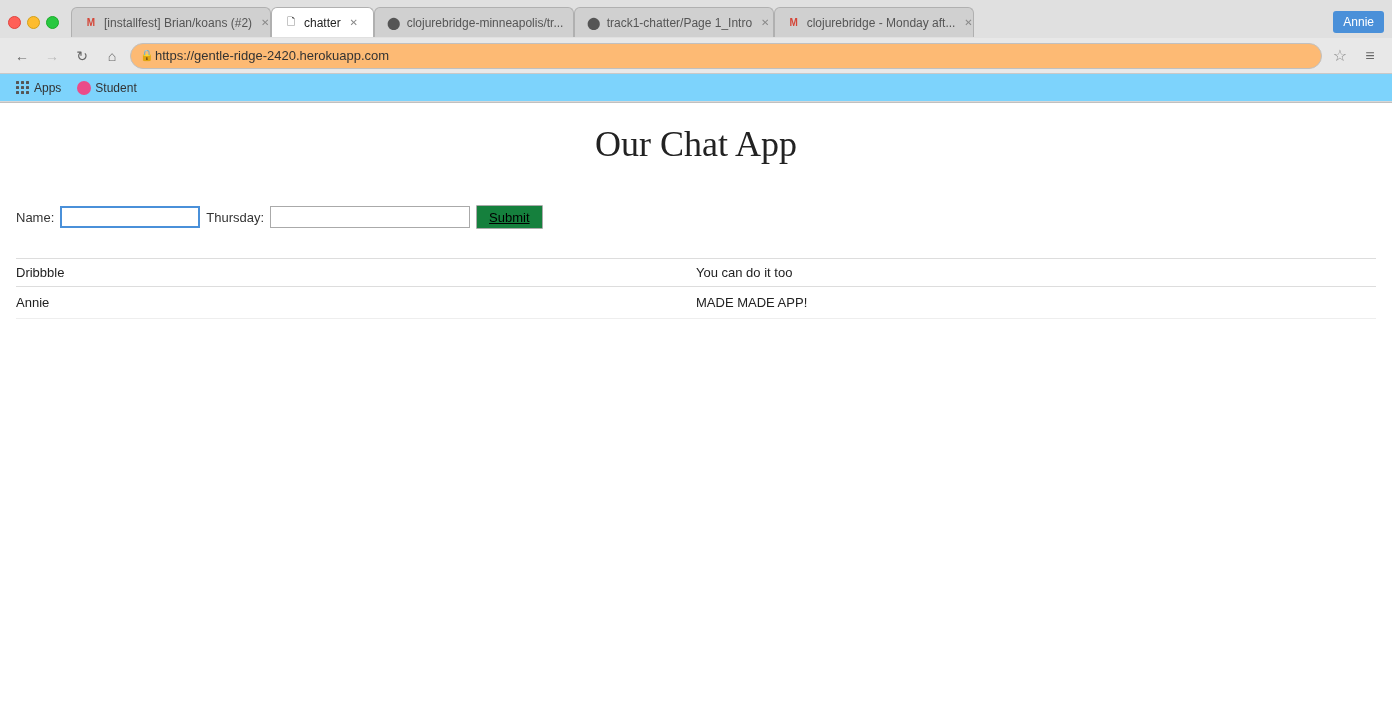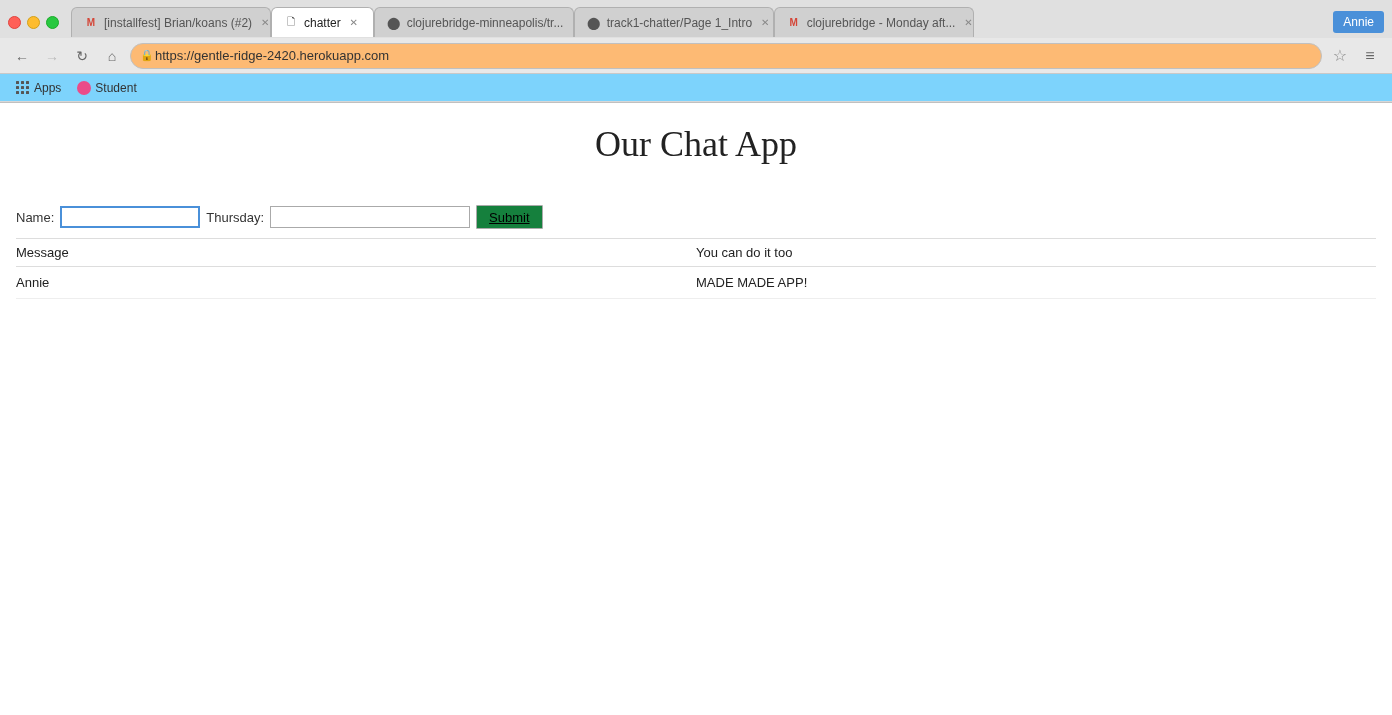--- a/index.html
+++ b/index.html
@@ -265,21 +265,21 @@
       font-weight: normal;
       color: #222;
       margin-bottom: 40px;
       font-family: Georgia, serif;
     }
 
     .form-row {
       display: flex;
       align-items: center;
       gap: 6px;
-      margin-bottom: 9px;
+      margin-bottom: 29px;
     }
 
     .form-label {
       font-size: 13px;
       color: #333;
     }
 
     .form-input {
       height: 22px;
       border: 1px solid #aaa;
@@ -433,21 +433,21 @@
     <label class="form-label">Name:</label>
     <input type="text" class="form-input name-input" style="">
     <label class="form-label">Thursday:</label>
     <input type="text" class="form-input message-input" style="">
     <button class="submit-btn">Submit</button>
   </div>
 
   <table class="chat-table">
     <thead>
       <tr>
-        <th class="col-student">Message</th>
+        <th class="col-student">Dribbble</th>
         <th class="col-message">You can do it too</th>
       </tr>
     </thead>
     <tbody id="chat-rows">
     <tr>
           <td>Annie</td>
           <td>MADE MADE APP!</td>
         </tr>
       </tbody>
   </table>

